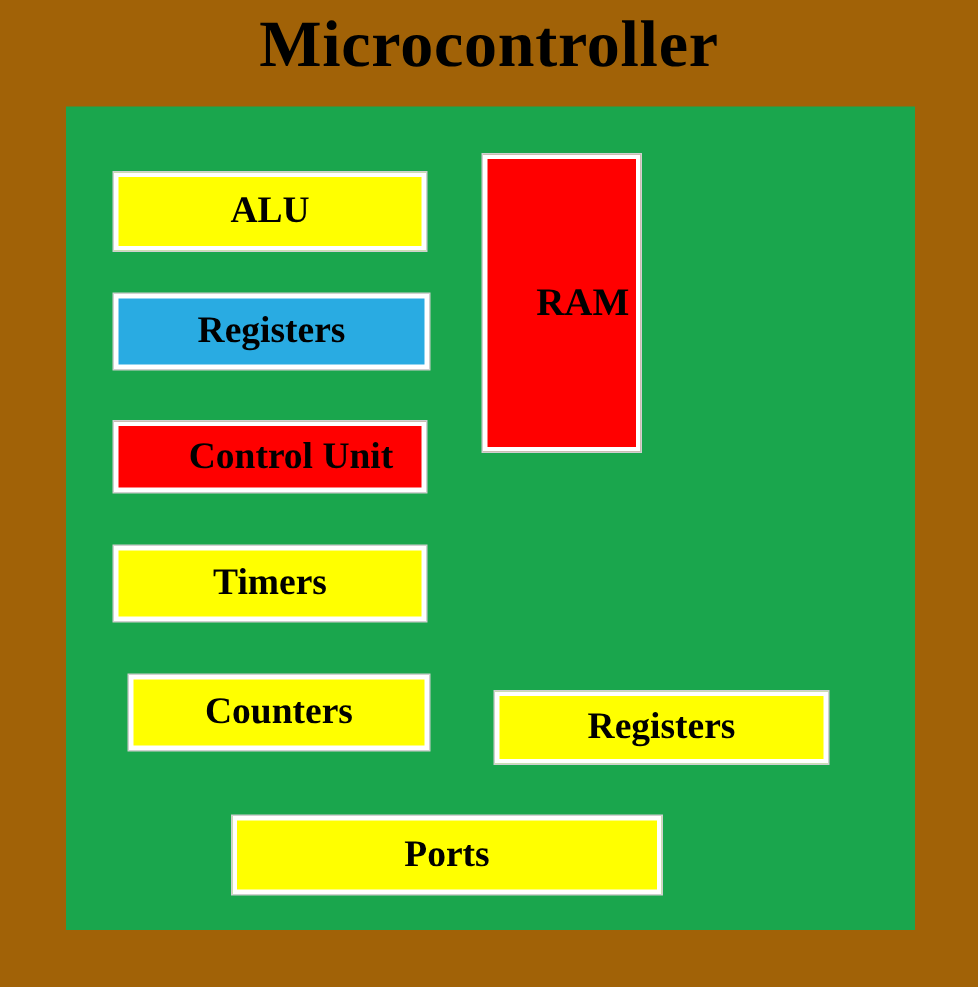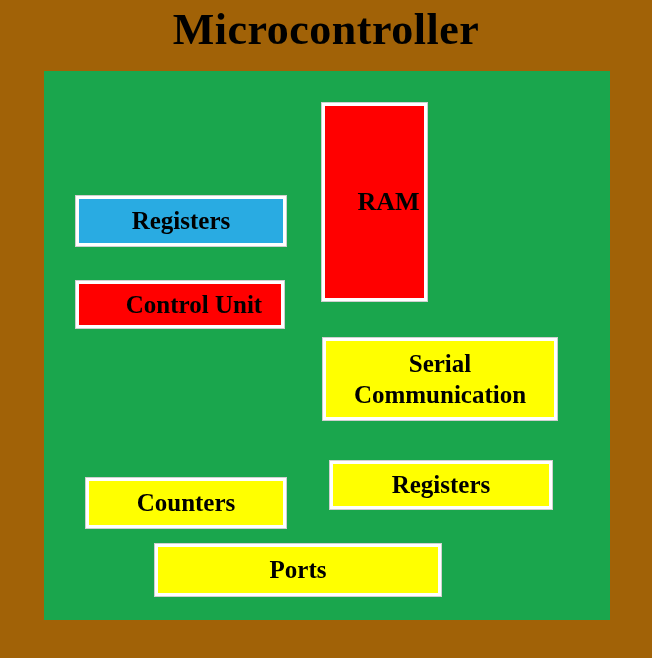--- a/index.html
+++ b/index.html
@@ -50,58 +50,61 @@
     line-height: 1.25;
   }
   .fill-yellow { background: var(--yellow, #ffff00); }
   .fill-red    { background: var(--red, #ff0000); padding-left: 28px; }
   .fill-blue   { background: var(--blue, #29abe2); }
 
   .pos-alu        { left: 32px;  top: 44px;  width: 208px; height: 52px; }
   .pos-registers  { left: 32px;  top: 125px; width: 210px; height: 50px; }
   .pos-control    { left: 32px;  top: 210px; width: 208px; height: 47px; }
   .pos-timers     { left: 32px;  top: 293px; width: 208px; height: 50px; }
-  .pos-counters   { left: 42px;  top: 407px; width: 200px; height: 50px; }
+  .pos-counters   { left: 42px;  top: 379px; width: 200px; height: 50px; }
   .pos-ram        { left: 278px; top: 32px;  width: 105px; height: 198px; font-size: 26px; }
   .pos-rom        { left: 398px; top: 29px;  width: 110px; height: 200px; font-size: 26px; }
   .pos-serial     { left: 279px; top: 267px; width: 234px; height: 82px; padding: 0 14px; }
   .pos-interrupt  { left: 286px; top: 390px; width: 222px; height: 48px; }
   .pos-ports      { left: 111px; top: 473px; width: 286px; height: 52px; }
 </style>
 </head>
 <body>
 
 <div class="stage">
 
   <h1 class="title">Microcontroller</h1>
 
   <div class="board">
 
+    <div class="block fill-yellow pos-alu">
+      <span>ALU</span>
+    </div>
 
     <div class="block fill-blue pos-registers">
       <span>Registers</span>
     </div>
 
     <div class="block fill-red pos-control">
       <span>Control Unit</span>
     </div>
 
+    <div class="block fill-yellow pos-timers">
+      <span>Timers</span>
+    </div>
 
     <div class="block fill-yellow pos-counters">
       <span>Counters</span>
     </div>
 
     <div class="block fill-red pos-ram">
       <span>RAM</span>
     </div>
 
 
-    <div class="block fill-yellow pos-serial">
-      <span>Serial Communication</span>
-    </div>
 
     <div class="block fill-yellow pos-interrupt">
       <span>Registers</span>
     </div>
 
     <div class="block fill-yellow pos-ports">
       <span>Ports</span>
     </div>
 
   </div>

